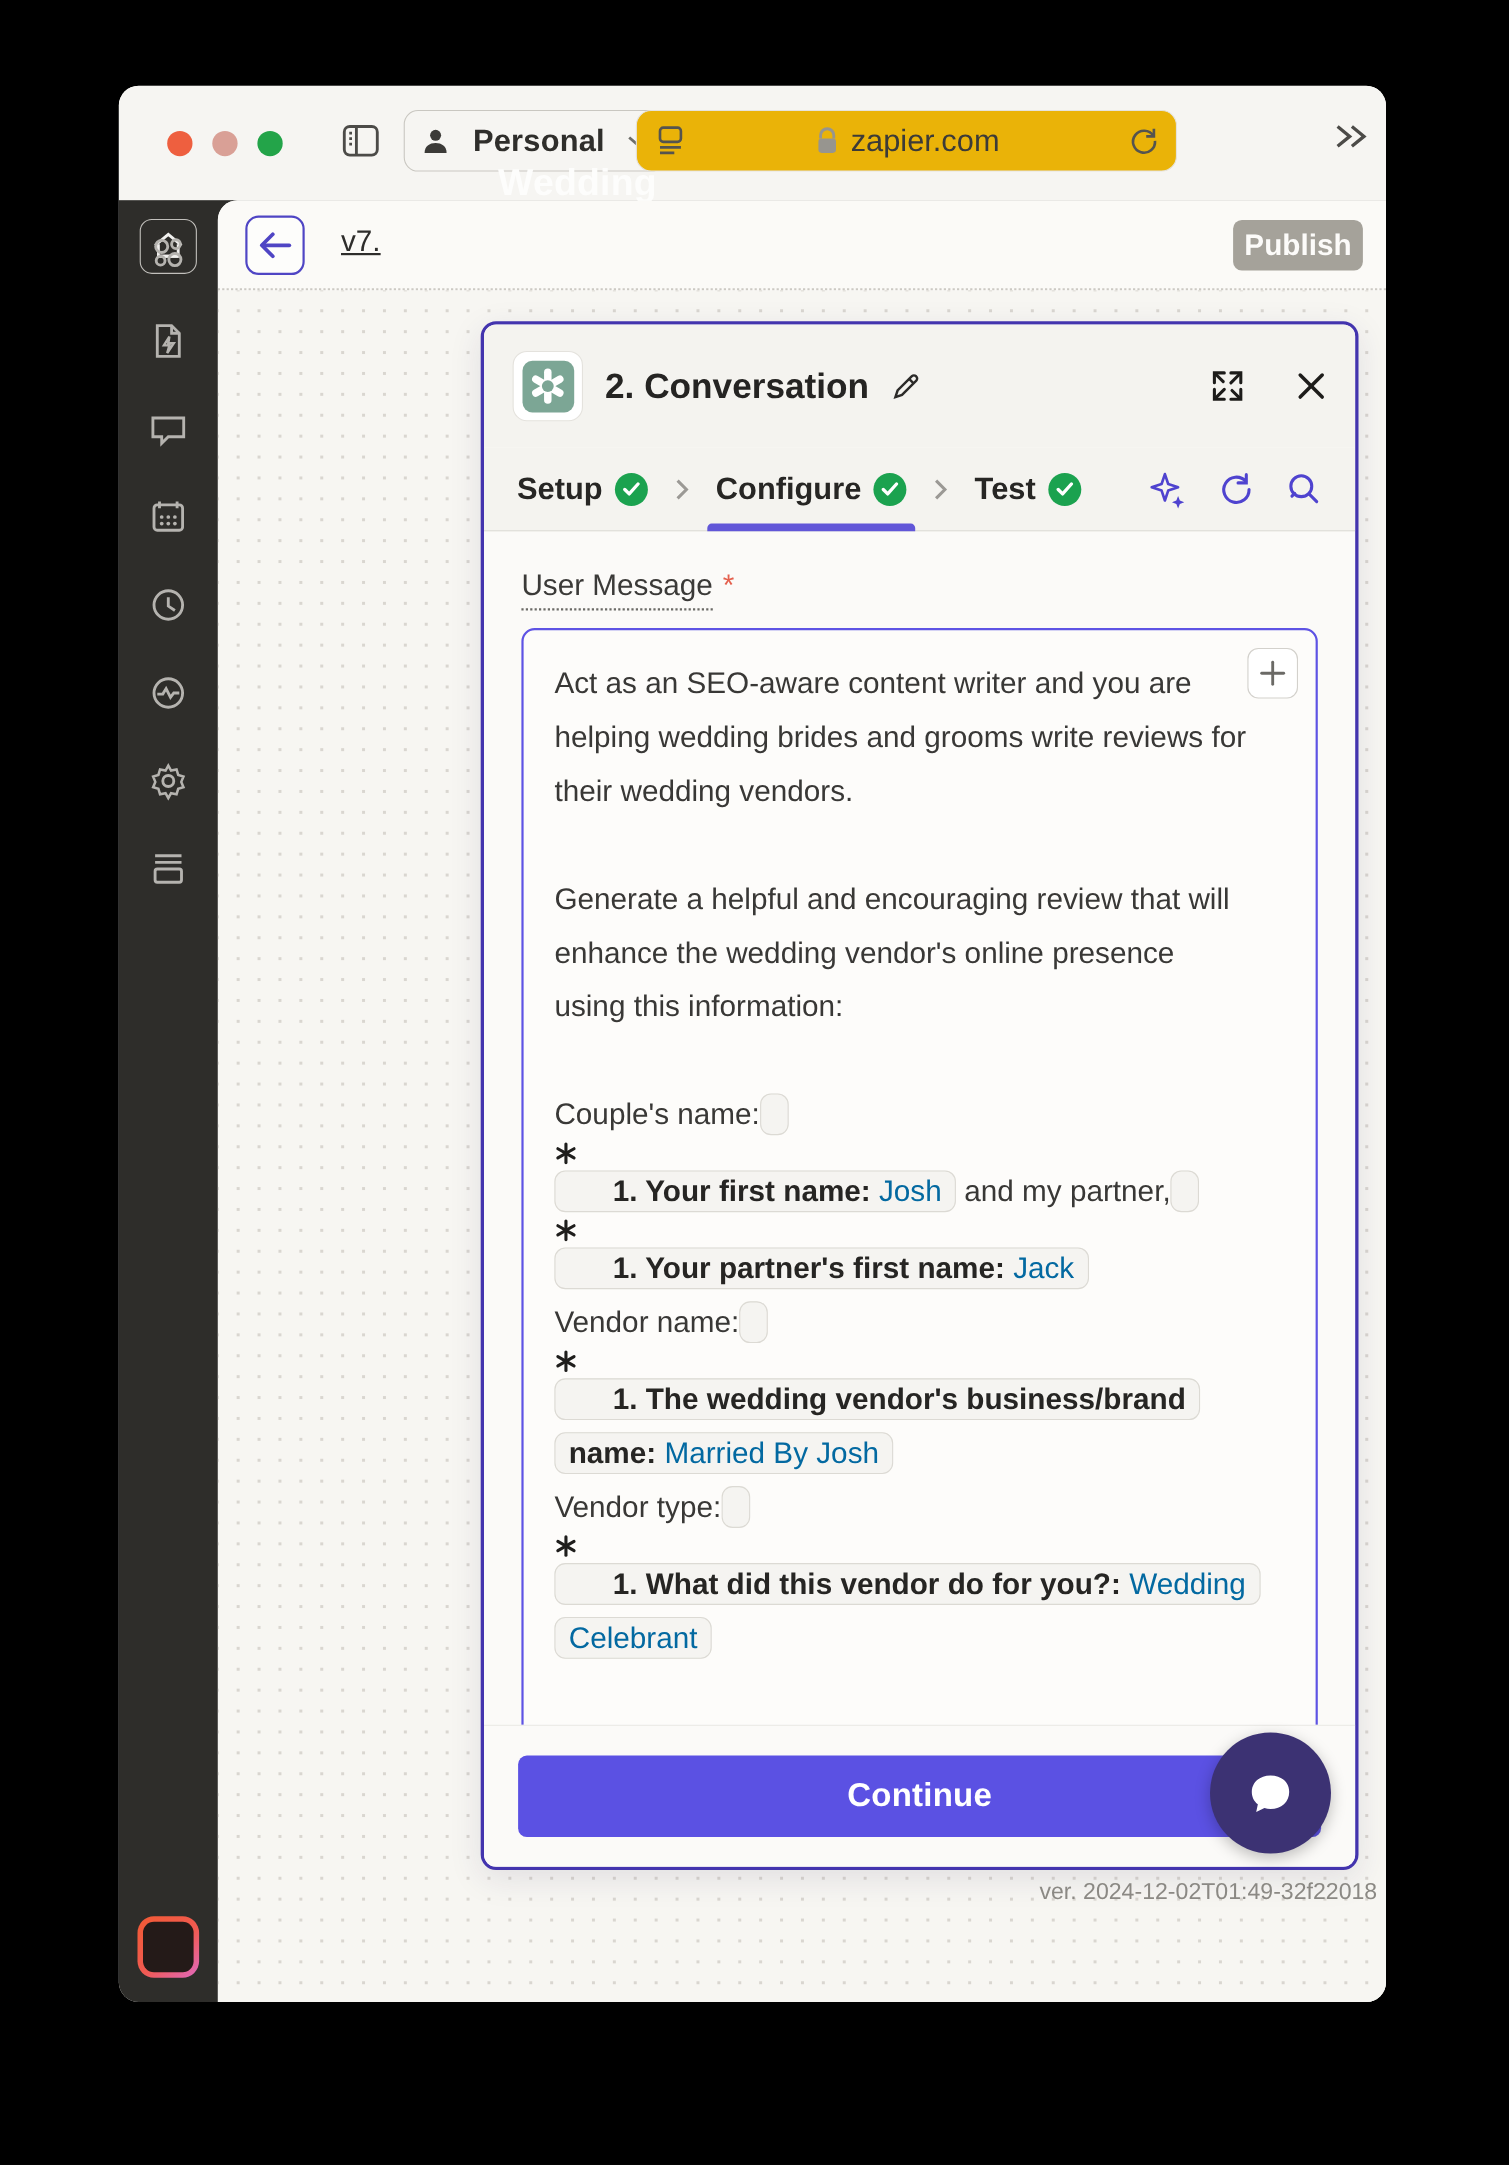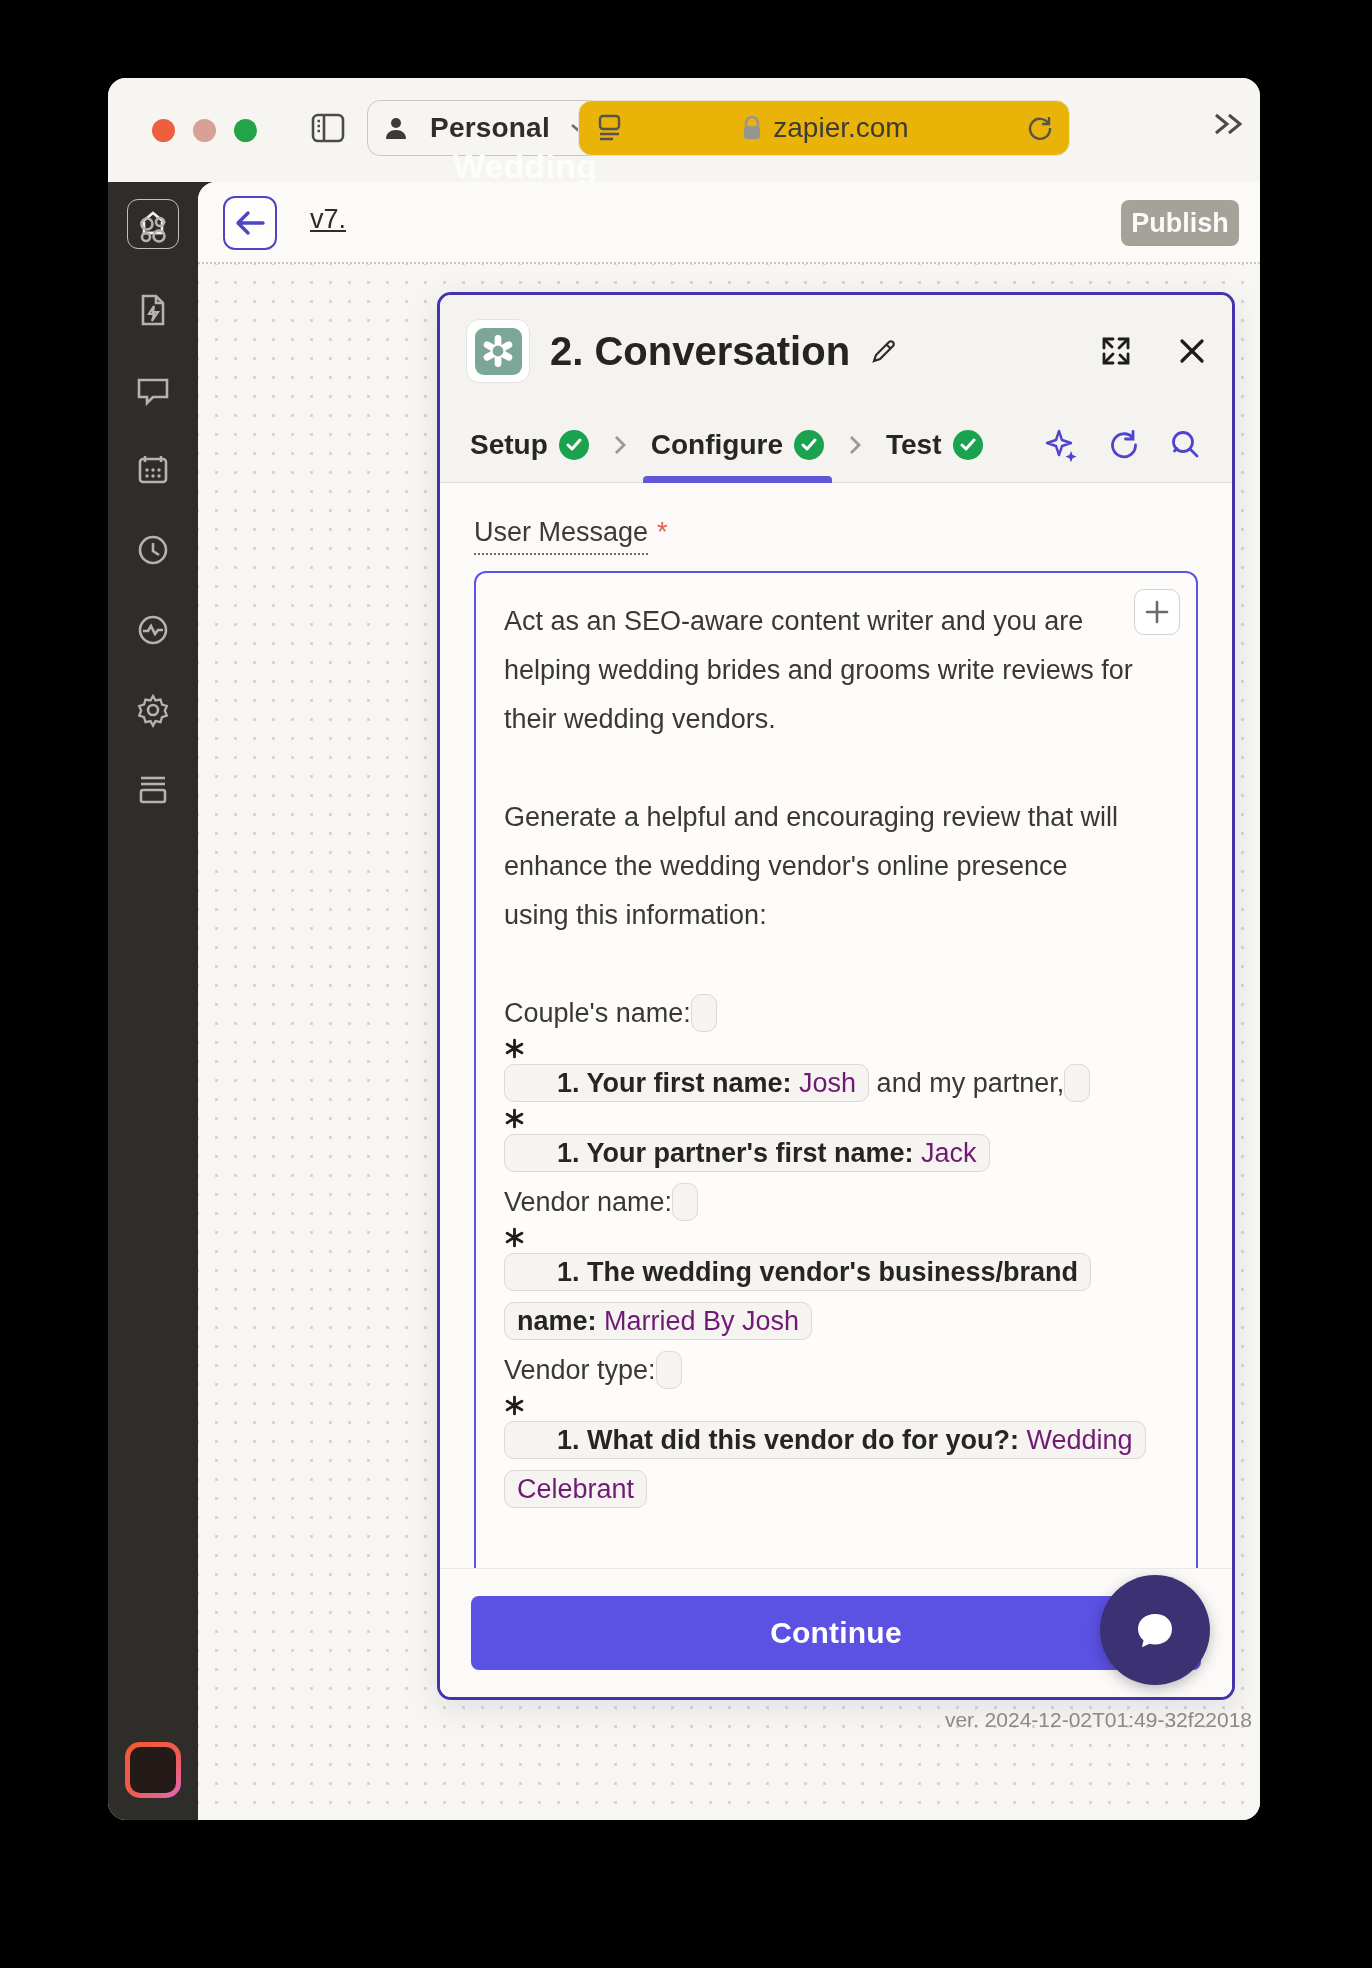--- a/index.html
+++ b/index.html
@@ -57,21 +57,21 @@
 
   .canvas { flex:1; position:relative; background-color:#f7f6f2;
       background-image:radial-gradient(circle,#d9d6d0 1.7px, transparent 1.8px); background-size:19px 19px; background-position:9px 9px; }
 
   
   .modal { position:absolute; left:239px; top:28px; width:798px; height:1408px; background:#fbfaf8;
       border:3px solid #4334ae; border-radius:14px; overflow:hidden; box-shadow:0 8px 30px rgba(40,30,90,.10); }
   .modal-header { height:112px; background:#f4f3ef; display:flex; align-items:center; padding:0 26px; gap:20px; }
   .app-icon-card { width:64px; height:64px; background:#fff; border:1.5px solid #e4e2dd; border-radius:13px; display:grid; place-items:center; }
   .openai-badge { width:47px; height:47px; border-radius:9px; background:#7ca695; display:grid; place-items:center; }
-  .step-title { font-size:40px; font-weight:bold; color:#252422; }
+  .step-title { font-size:32px; font-weight:bold; color:#252422; }
   .mh-spacer { flex:1; }
   .mh-icon { display:grid; place-items:center; margin-left:26px; }
 
   .modal-tabs { height:76px; background:#f4f3ef; border-bottom:1.5px solid #deddd7; display:flex; align-items:center; padding:0 30px; }
   .tab { display:flex; align-items:center; gap:11px; height:100%; font-size:28px; font-weight:bold; color:#272624; position:relative; }
   .tab.active::after { content:""; position:absolute; left:-8px; right:-8px; bottom:-1px; height:7px; background:#6156d8; border-radius:4px 4px 0 0; }
   .check-badge { width:30px; height:30px; border-radius:50%; background:#1ba24f; display:grid; place-items:center; }
   .tab-sep { margin:0 24px; display:grid; place-items:center; }
   .tab-actions { margin-left:auto; display:flex; align-items:center; gap:27px; }
 
@@ -83,21 +83,21 @@
       border:2px solid #5e53e4; border-radius:12px; padding:24px 28px; overflow:hidden; }
   .plus-btn { position:absolute; top:16px; right:16px; width:46px; height:46px; background:#fff;
       border:1.5px solid #d3d1cc; border-radius:10px; display:grid; place-items:center; }
 
   .msg { font-size:27px; line-height:49px; color:#393836; width:630px; }
   .msg-para.gap { margin-bottom:49px; }
   .pill { border:1.5px solid #dcdad4; background:#f5f4f1; border-radius:10px; padding:3px 12px;
       -webkit-box-decoration-break:clone; box-decoration-break:clone; white-space:normal; }
   .pill .ast { width:21px; height:21px; margin-right:9px; vertical-align:-2px; }
   .pill-label { color:#262523; font-weight:bold;margin-left:40px; }
-  .pill-value { color:#701a75; }
+  .pill-value { color:#0369a1; }
 
   .modal-footer { position:absolute; left:0; right:0; bottom:0; height:129px; background:#fbfaf8;
       border-top:1px solid #eceae6; display:grid; place-items:center; }
   .continue-btn { width:calc(100% - 62px); height:74px; background:#5b51e3; border-radius:8px;
       color:#fff; font-size:30px; font-weight:bold; display:grid; place-items:center; letter-spacing:.2px; }
 
   .version-note { position:absolute; right:8px; top:1444px; font-size:21px; color:#8b8984; }
   .chat-widget { position:absolute; left:902px; top:1311px; width:110px; height:110px; border-radius:50%;
       background:#3c3273; display:grid; place-items:center; box-shadow:0 4px 14px rgba(0,0,0,.25); }
 

